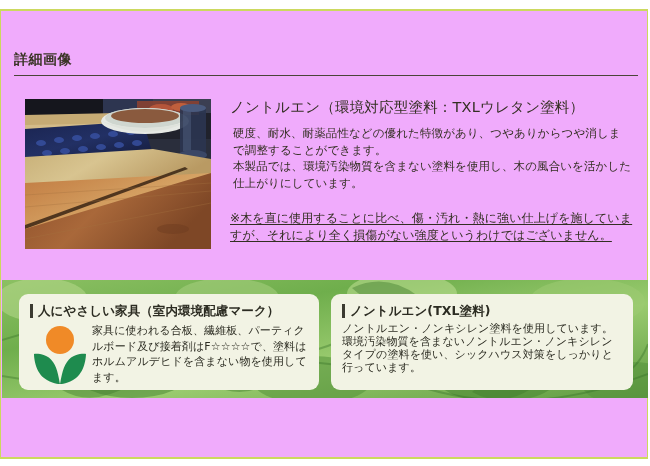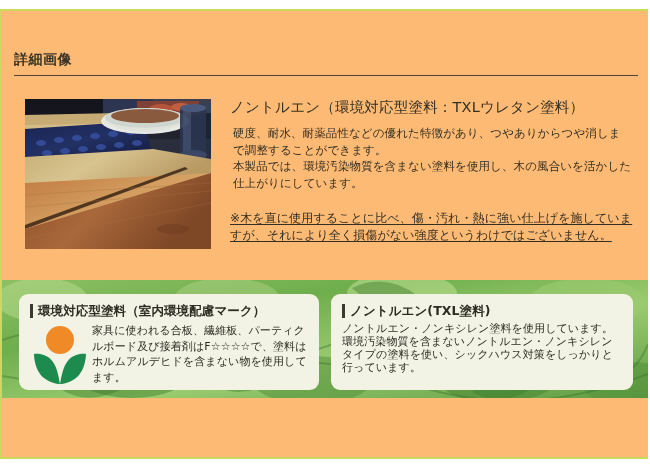--- a/index.html
+++ b/index.html
@@ -21,21 +21,21 @@
     background: #ffffff;
   }
 
   
   .panel {
     position: absolute;
     left: 0;
     top: 9px;
     width: 648px;
     height: 450px;
-    background: #fdba74;
+    background: #f0abfc;
     border-top: 2px solid #ccd95e;
     border-bottom: 2px solid #ccd95e;
     border-left: 1px solid #ccd95e;
     border-right: 1px solid #ccd95e;
     box-sizing: border-box;
   }
 
   
   .section-head {
     position: absolute;
@@ -319,21 +319,21 @@
           <path d="M0 96 q100 18 200 -6 t210 14 t236 -10"></path>
         </g>
       </svg>
     </div>
 
     <div class="cards">
 
       <div class="card card-left">
         <div class="card-head">
           <span class="head-bar"></span>
-          <span class="card-title">環境対応型塗料（室内環境配慮マーク）</span>
+          <span class="card-title">人にやさしい家具（室内環境配慮マーク）</span>
         </div>
         <div class="card-body-row">
           <span class="eco-mark">
             <svg width="56" height="62" viewBox="0 0 56 62" xmlns="http://www.w3.org/2000/svg">
               <circle cx="28" cy="16" r="14" fill="#f08a27"></circle>
               <path d="M2 30 C2 30 14 28 21 38 C26 45 27 56 28 60 C29 56 30 45 35 38 C42 28 54 30 54 30 C54 30 54 46 44 54 C36 60 29 60 28 60 C27 60 20 60 12 54 C2 46 2 30 2 30 Z" fill="#1e8b4e"></path>
             </svg>
           </span>
           <span class="card-text">家具に使われる合板、繊維板、パーティクルボード及び接着剤はF☆☆☆☆で、塗料はホルムアルデヒドを含まない物を使用してます。</span>
         </div>

